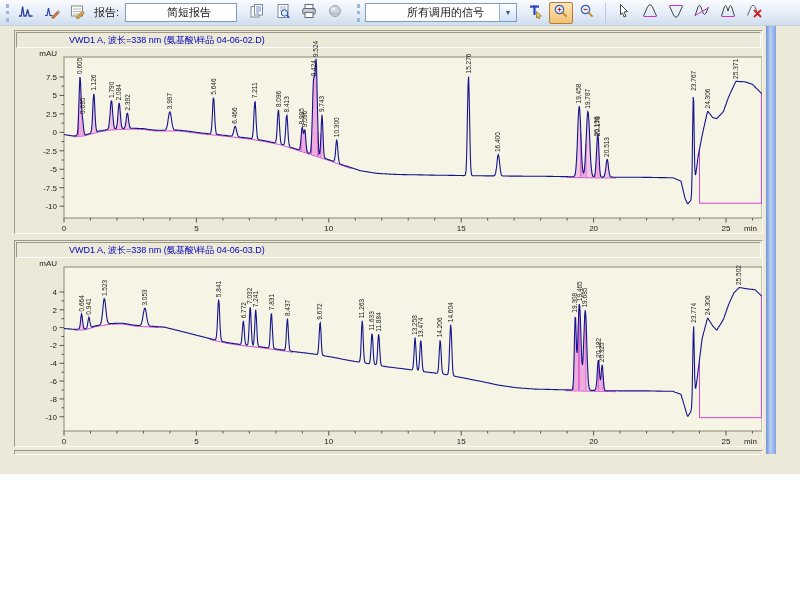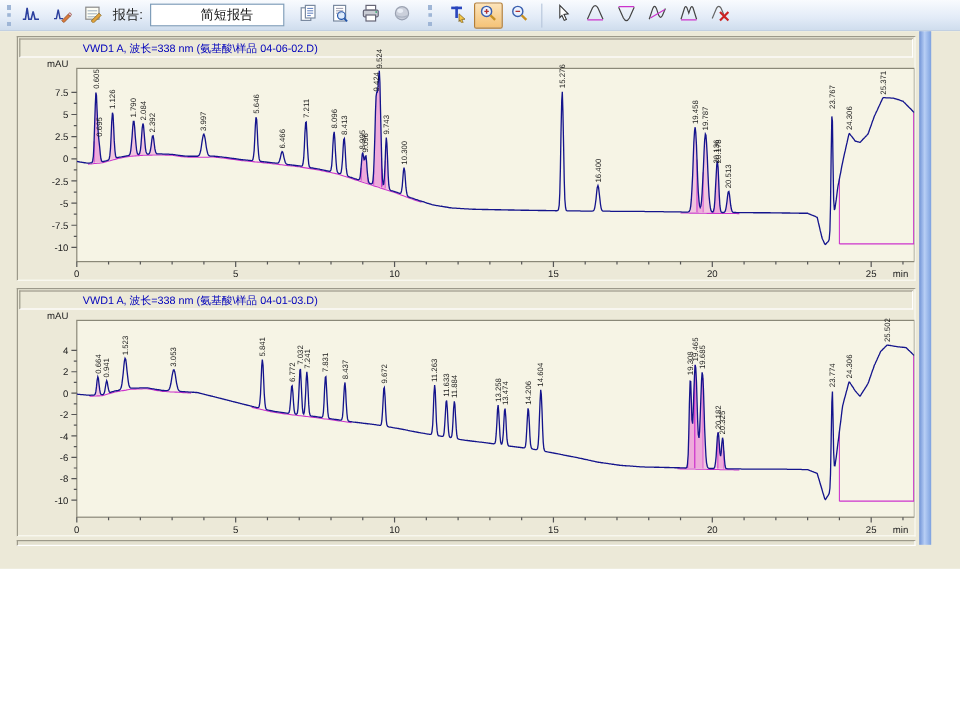--- a/index.html
+++ b/index.html
@@ -92,20 +92,24 @@
   </button>
   <button class="tb-btn dim">
     <span><svg width="16" height="16">
           <circle cx="8" cy="8" r="5.5" fill="#c2c6d2" stroke="#80889a"></circle>
           <ellipse cx="6.5" cy="6" rx="2.5" ry="1.8" fill="#e8ecf4"></ellipse>
           <path d="M3 10 q5 2.5 10 0" stroke="#9aa2b2" fill="none"></path>
         </svg></span>
   </button>
 
   <div class="tb-handle" style="margin-left:8px"></div>
+  <div class="combo" style="width:152px">
+    <span class="val">所有调用的信号</span>
+    <span class="arrow">▼</span>
+  </div>
 
   <button class="tb-btn" style="margin-left:4px">
     <span><svg width="16" height="16">
           <rect x="3" y="2.5" width="9" height="2.2" fill="#2a46be"></rect>
           <rect x="6.4" y="2.5" width="2.2" height="9.5" fill="#2a46be"></rect>
           <path d="M9.5 8.5 L14.5 13 L11.8 13.2 L13 15.8 L11.5 16 L10.3 13.6 L9.5 15 Z" fill="#f4c84a" stroke="#7a5a10" stroke-width="0.6"></path>
         </svg></span>
   </button>
   <button class="tb-btn active">
     <span><svg width="16" height="16">
@@ -322,21 +326,21 @@
             <text x="694.8110773899849" y="59.412844036697244" font-size="6.5" fill="#1a1a1a" transform="rotate(-90 694.8110773899849 59.412844036697244)">24.306</text>
             <text x="723.0117602427921" y="29.871559633027516" font-size="6.5" fill="#1a1a1a" transform="rotate(-90 723.0117602427921 29.871559633027516)">25.371</text>
           </g>
         </svg>
     </div>
   </div>
 
   <div class="gap"></div>
 
   <div class="panel">
-    <div class="panel-title">VWD1 A, 波长=338 nm (氨基酸\样品 04-01-03.D)</div>
+    <div class="panel-title">VWD1 A, 波长=338 nm (氨基酸\样品 04-06-03.D)</div>
     <div class="plot-area">
       <svg id="chart1" class="chart" width="747" height="187">
           <rect x="49" y="8" width="698" height="164" fill="#f6f4e5" stroke="#8a8878" stroke-width="1"></rect>
           <defs>
             <clipPath id="clip1">
               <rect x="49" y="8" width="698" height="164"></rect>
             </clipPath>
           </defs>
           <g clip-path="url(#clip1)">
             <g>

